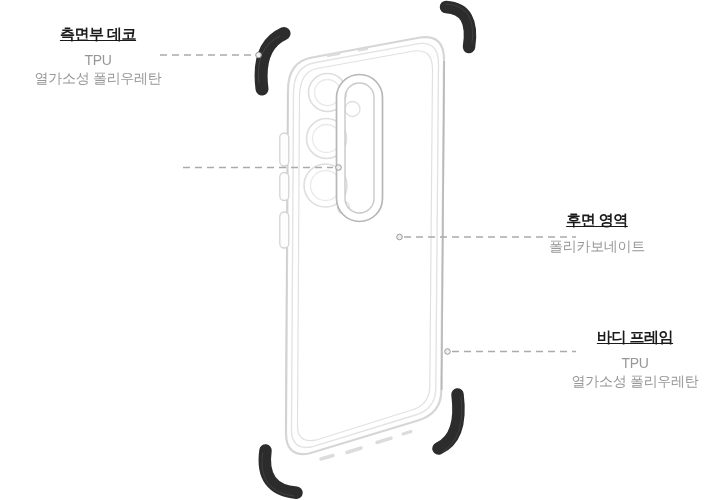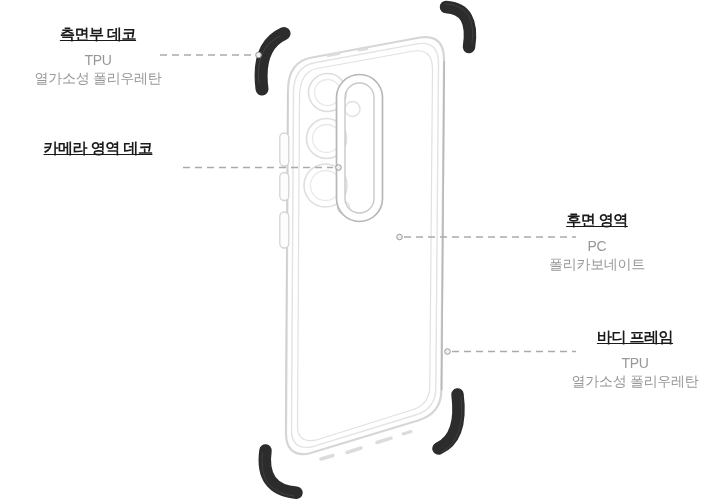--- a/index.html
+++ b/index.html
@@ -93,26 +93,24 @@
     </g>
   </svg>
 
   <div class="callout" id="co-side">
     <div class="co-title">측면부 데코</div>
     <div class="co-sub">TPU</div>
     <div class="co-sub">열가소성 폴리우레탄</div>
   </div>
 
   <div class="callout" id="co-camera">
-    <div class="co-title">카메라 영역 데코</div>
   </div>
 
   <div class="callout" id="co-back">
     <div class="co-title">후면 영역</div>
-    <div class="co-sub">PC</div>
     <div class="co-sub">폴리카보네이트</div>
   </div>
 
   <div class="callout" id="co-frame">
     <div class="co-title">바디 프레임</div>
     <div class="co-sub">TPU</div>
     <div class="co-sub">열가소성 폴리우레탄</div>
   </div>
 
 </div>

